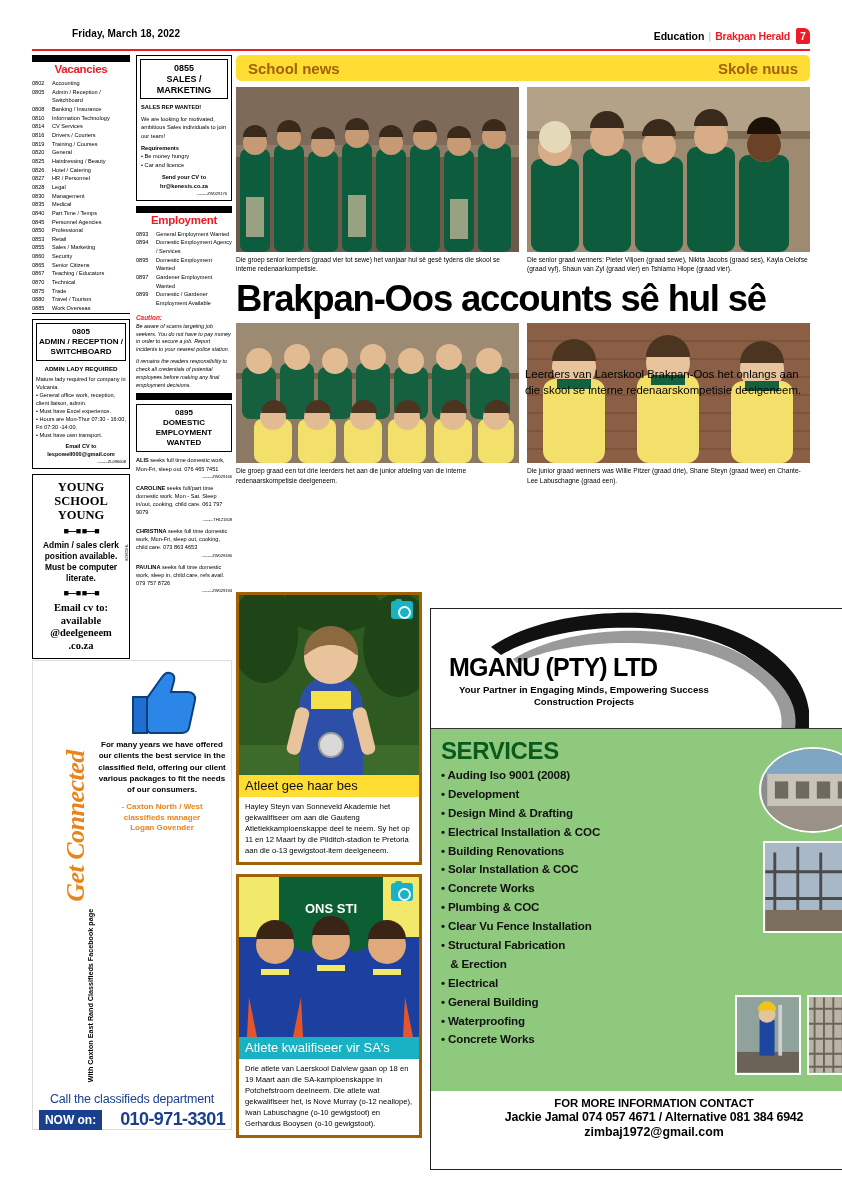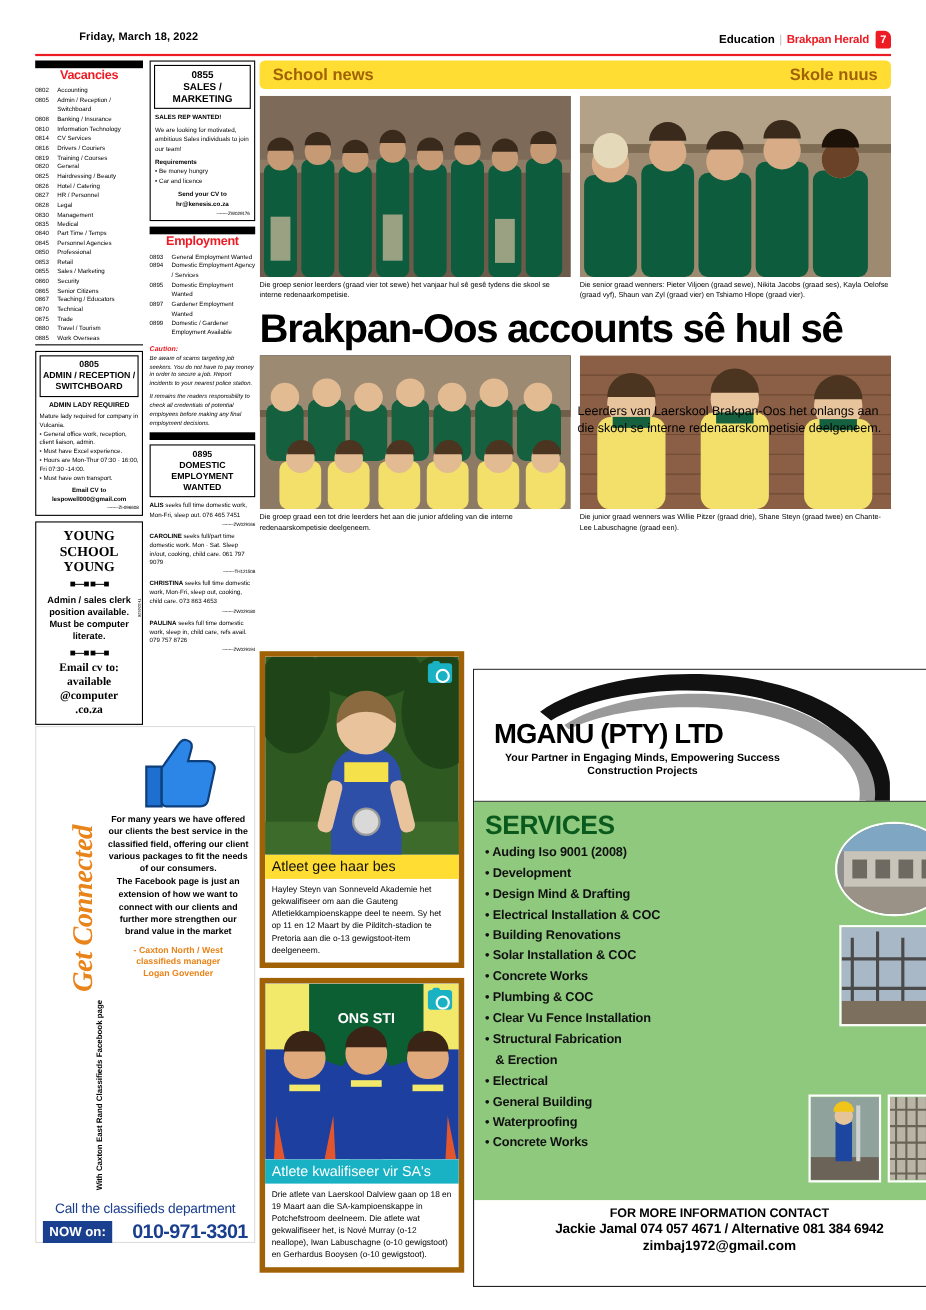--- a/index.html
+++ b/index.html
@@ -121,21 +121,21 @@
     font-size:36.5px; line-height:1.0; letter-spacing:-1.2px;
     margin-top:7px; margin-bottom:6px; white-space:nowrap;
   }
   .lede { font-size:11.4px; line-height:1.38; }
 
   
   .bottomzone { position:absolute; left:236px; top:592px; width:574px; height:562px; }
   .bz-left { position:absolute; left:0; top:0; width:186px; height:100%; }
   .bz-right { position:absolute; left:194px; top:16px; width:448px; height:100%; border:1px solid #222; background:#fff; }
 
-  .storycard { width:100%; border:5px solid #a16207; background:#fff; }
+  .storycard { width:100%; border:3px solid #a16207; background:#fff; }
   .sc-photo { width:100%; position:relative; overflow:hidden; }
   .sc-cam {
     position:absolute; right:6px; top:6px; width:22px; height:18px;
     background:#18b2c4; border-radius:3px;
   }
   .sc-cam:before {
     content:""; position:absolute; left:6.5px; top:5px; width:9px; height:9px;
     border:2px solid #fff; border-radius:50%;
   }
   .sc-cam:after {
@@ -311,21 +311,21 @@
 
     <div class="ysl">
       <div class="ysl-t">YOUNG</div>
       <div class="ysl-t">SCHOOL</div>
       <div class="ysl-t">YOUNG</div>
       <div class="ysl-dash">■—■ ■—■</div>
       <div class="ysl-b">Admin / sales clerk position available. Must be computer literate.</div>
       <div class="ysl-dash">■—■ ■—■</div>
       <div class="ysl-e">Email cv to:</div>
       <div class="ysl-e">available</div>
-      <div class="ysl-e">@computer</div>
+      <div class="ysl-e">@deelgeneem</div>
       <div class="ysl-e">.co.za</div>
       <div class="ysl-side">TH024628</div>
     </div>
   </div>
 
   <div class="col-class2">
 
     <div class="salesbox">
       <div class="hd">
         <div>0855</div>
@@ -409,21 +409,20 @@
     <div class="fb-left">
       <div class="fb-getc">Get Connected</div>
       <div class="fb-sub">With Caxton East Rand Classifieds Facebook page</div>
     </div>
     <div class="fb-right">
       <svg class="fb-thumb" viewBox="0 0 74 66">
         <path d="M8 28h14v36H8z" fill="#1f6fd0" stroke="#0d3f7d" stroke-width="2"></path>
         <path d="M26 64c-2 0-4-2-4-4V30c0-2 2-3 3-5l12-17c2-3 5-5 8-4 4 1 5 4 4 8l-3 11h17c5 0 8 4 7 8l-6 28c-1 3-4 5-7 5H26z" fill="#2b86e8" stroke="#0d3f7d" stroke-width="2"></path>
       </svg>
       <div class="fb-copy">For many years we have offered our clients the best service in the classified field, offering our client various packages to fit the needs of our consumers.</div>
-      <div class="fb-copy p2">The Facebook page is just an extension of how we want to connect with our clients and further more strengthen our brand value in the market</div>
       <div class="fb-credit">
         <div>- Caxton North / West</div>
         <div>classifieds manager</div>
         <div>Logan Govender</div>
       </div>
     </div>
   </div>
 
   <div class="callbar">
     <div class="ln1">Call the classifieds department</div>

